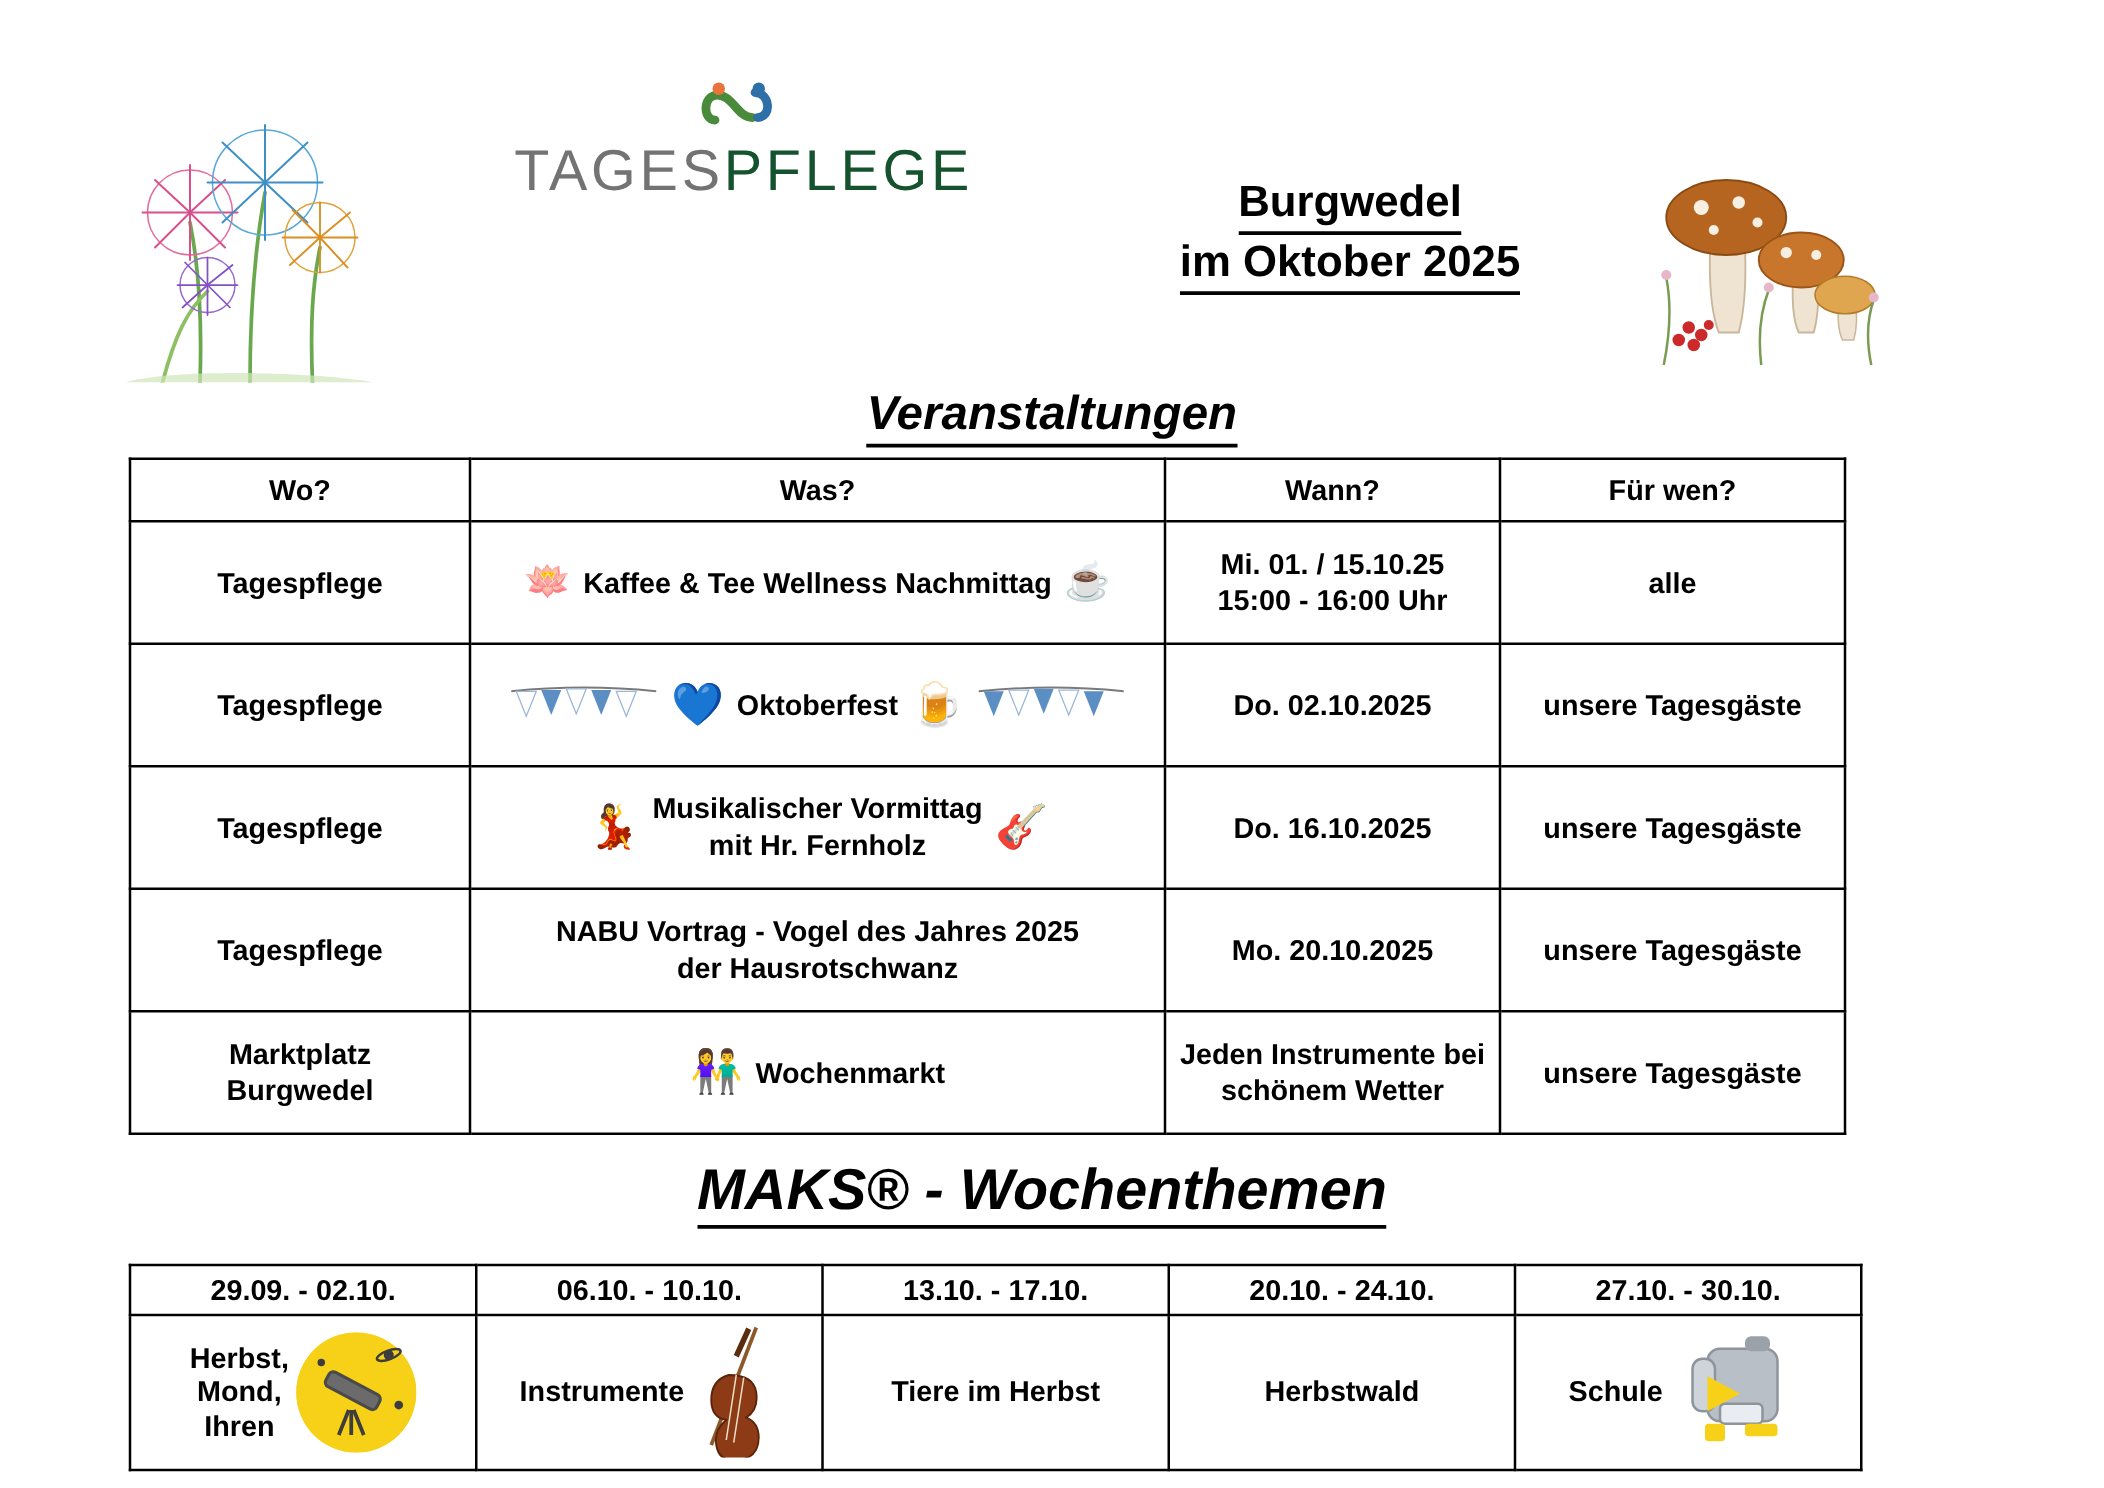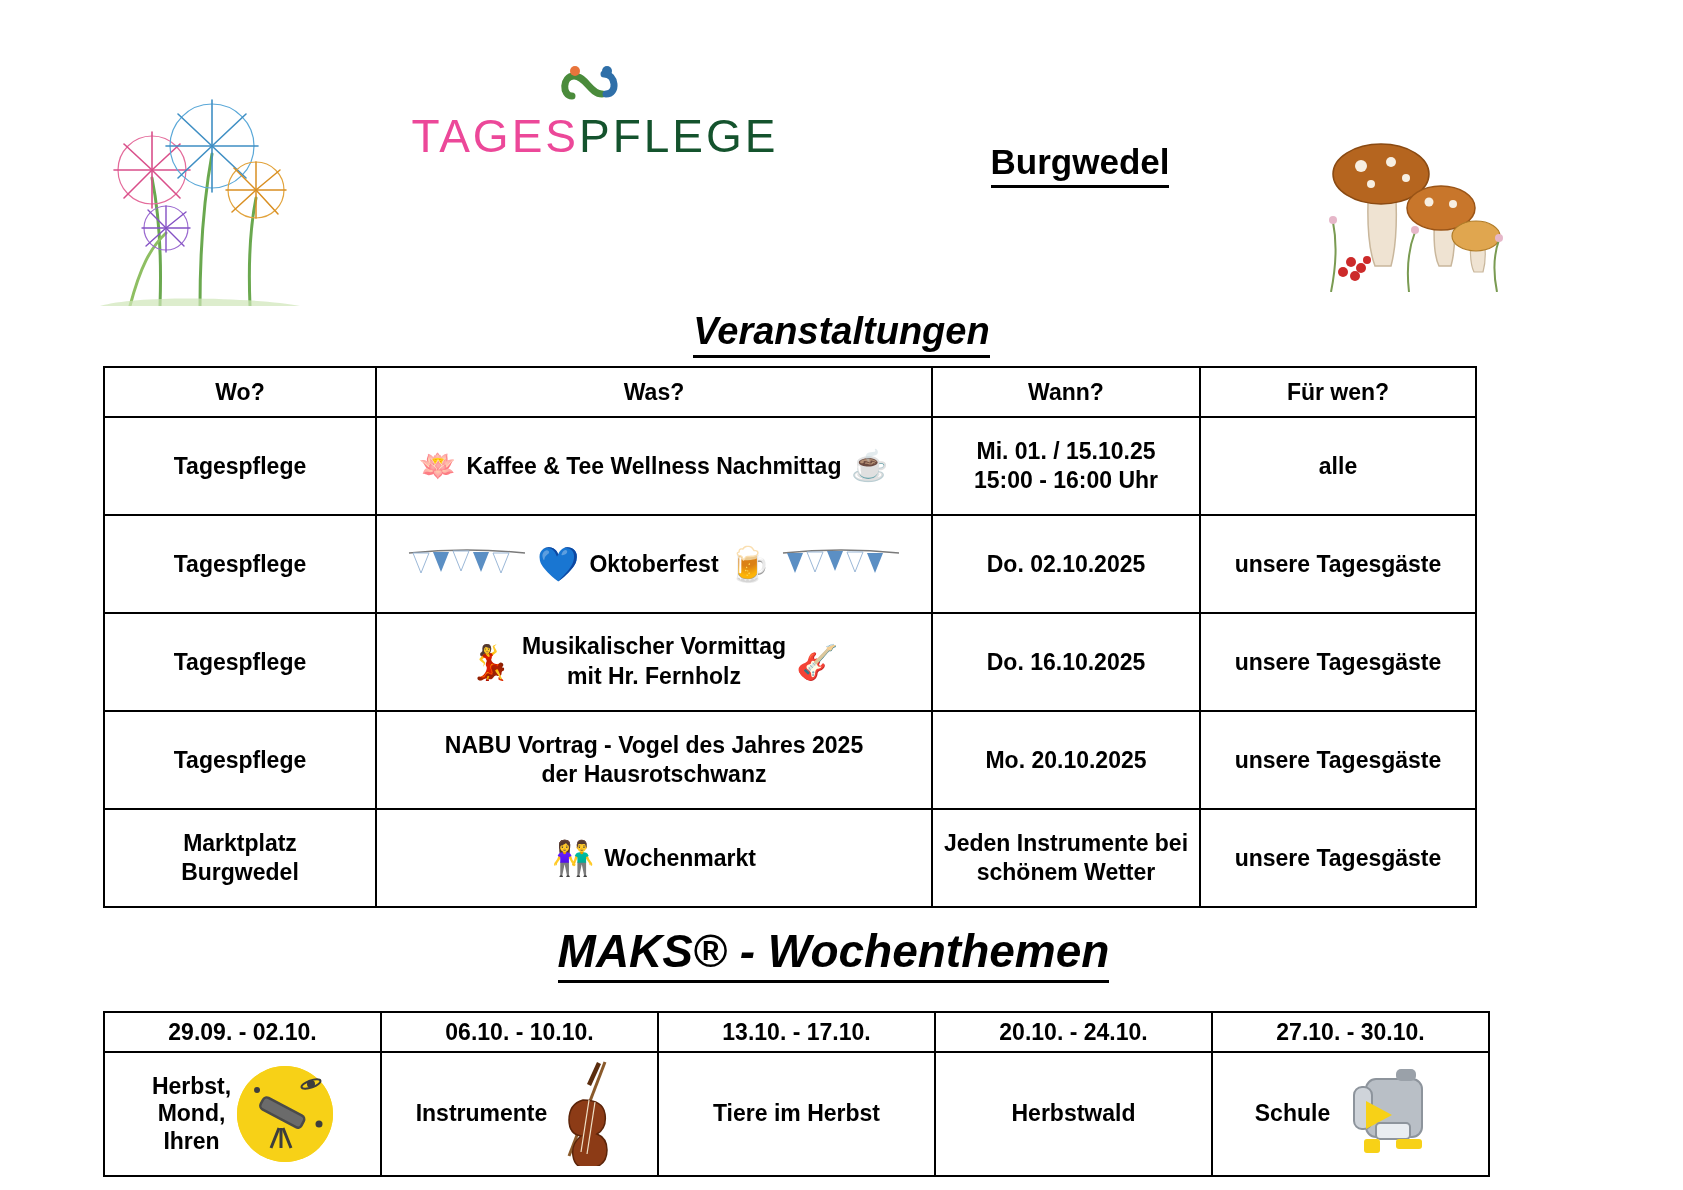--- a/index.html
+++ b/index.html
@@ -46,21 +46,21 @@
     height: 46px;
     margin-bottom: 4px;
   }
   .brand-title {
     font-size: 46px;
     letter-spacing: 3px;
     font-weight: 400;
     line-height: 1.05;
     white-space: nowrap;
   }
-  .brand-title .t-green { color: #ec4899; }
+  .brand-title .t-green { color: #737373; }
   .brand-title .t-blue  { color: #14532d; }
   .brand-sub {
     font-size: 34px;
     color: #3f7fbf;
     margin-top: 8px;
     letter-spacing: 1px;
   }
   .doc-title {
     position: absolute;
     left: 880px;
@@ -264,20 +264,21 @@
         <circle cx="47" cy="9" r="5" fill="#2f6fa8"></circle>
       </svg>
     </div>
     <div class="brand-title">
       <span class="t-green">TAGES</span><span class="t-blue">PFLEGE</span>
     </div>
   </div>
 
   <div class="doc-title">
     <div><span>Burgwedel</span></div>
+    <div><span>im Oktober 2025</span></div>
   </div>
 
   <div class="mushrooms">
     <svg viewBox="0 0 200 230" width="200" height="230" aria-hidden="true">
       <g>
         <path d="M58 118 q-4 60 6 86 h16 q8 -30 4 -86 z" fill="#efe3d2" stroke="#c9b79c" stroke-width="1.5"></path>
         <ellipse cx="70" cy="112" rx="48" ry="30" fill="#b5651f"></ellipse>
         <ellipse cx="70" cy="112" rx="48" ry="30" fill="none" stroke="#8a4a12" stroke-width="1.5"></ellipse>
         <circle cx="50" cy="104" r="6" fill="#f7efe2"></circle>
           <circle cx="80" cy="100" r="5" fill="#f7efe2"></circle>

